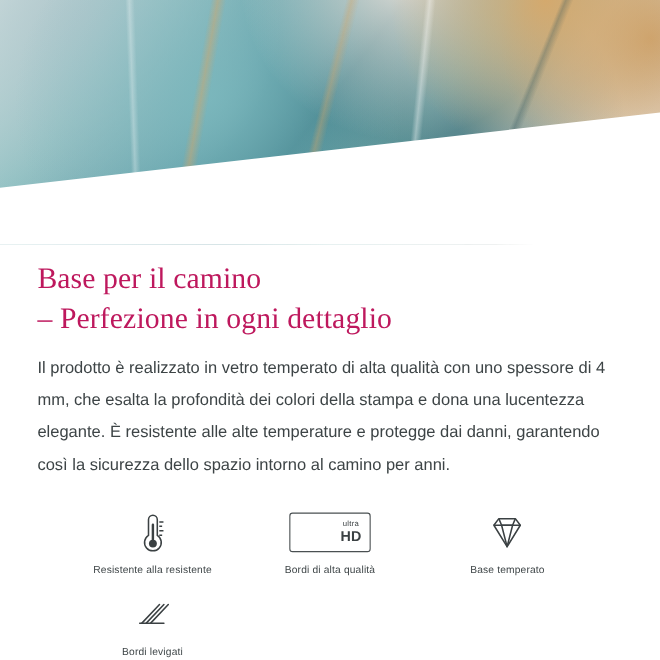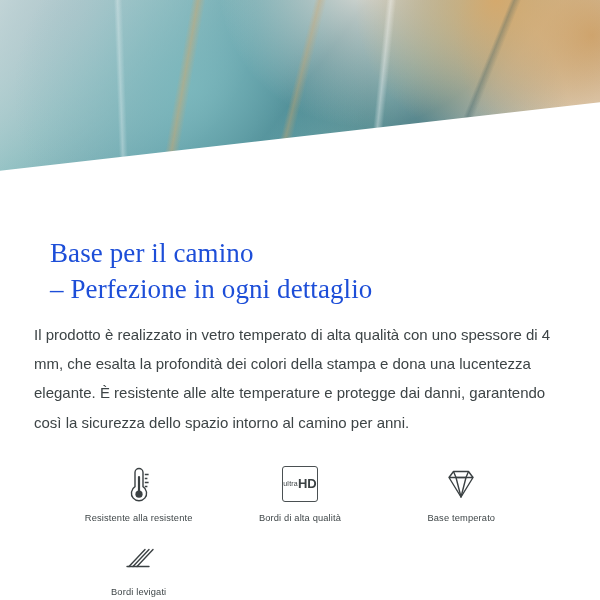--- a/index.html
+++ b/index.html
@@ -107,23 +107,23 @@
   .sparkle.s3 { right: 100px; bottom: 22px; font-size: 13px; }
 
   
   .content {
     padding: 14px 34px 0 34px;
   }
   .headline {
     font-family: "Liberation Serif", serif;
     font-size: 27px;
     line-height: 1.33;
-    color: #1d4ed8;
+    color: #be185d;
     font-weight: 400;
-    margin: 0 0 12px 16px;
+    margin: 0 0 12px 0;
     letter-spacing: .1px;
   }
   .headline .l2 { display: block; }
   .paragraph {
     font-size: 15px;
     line-height: 1.95;
     color: #3d4446;
     margin: 0;
     max-width: 540px;
   }
@@ -154,23 +154,25 @@
     font-size: 9.3px;
     color: #3f4648;
     letter-spacing: .15px;
   }
   .ultrahd {
     width: 34px;
     height: 34px;
     border: 1.4px solid #4a5052;
     border-radius: 3px;
     display: flex;
+    flex-direction: column;
     align-items: center;
     justify-content: center;
     color: #3b4143;
+    padding-left: 38px;
   }
   .ultrahd .u1 { font-size: 7px; letter-spacing: .2px; line-height: 1; margin-bottom: 1px; }
   .ultrahd .u2 { font-size: 13px; font-weight: 700; line-height: 1; }
 </style>
 </head>
 <body>
 
 <div class="page">
 
   <div class="hero">

